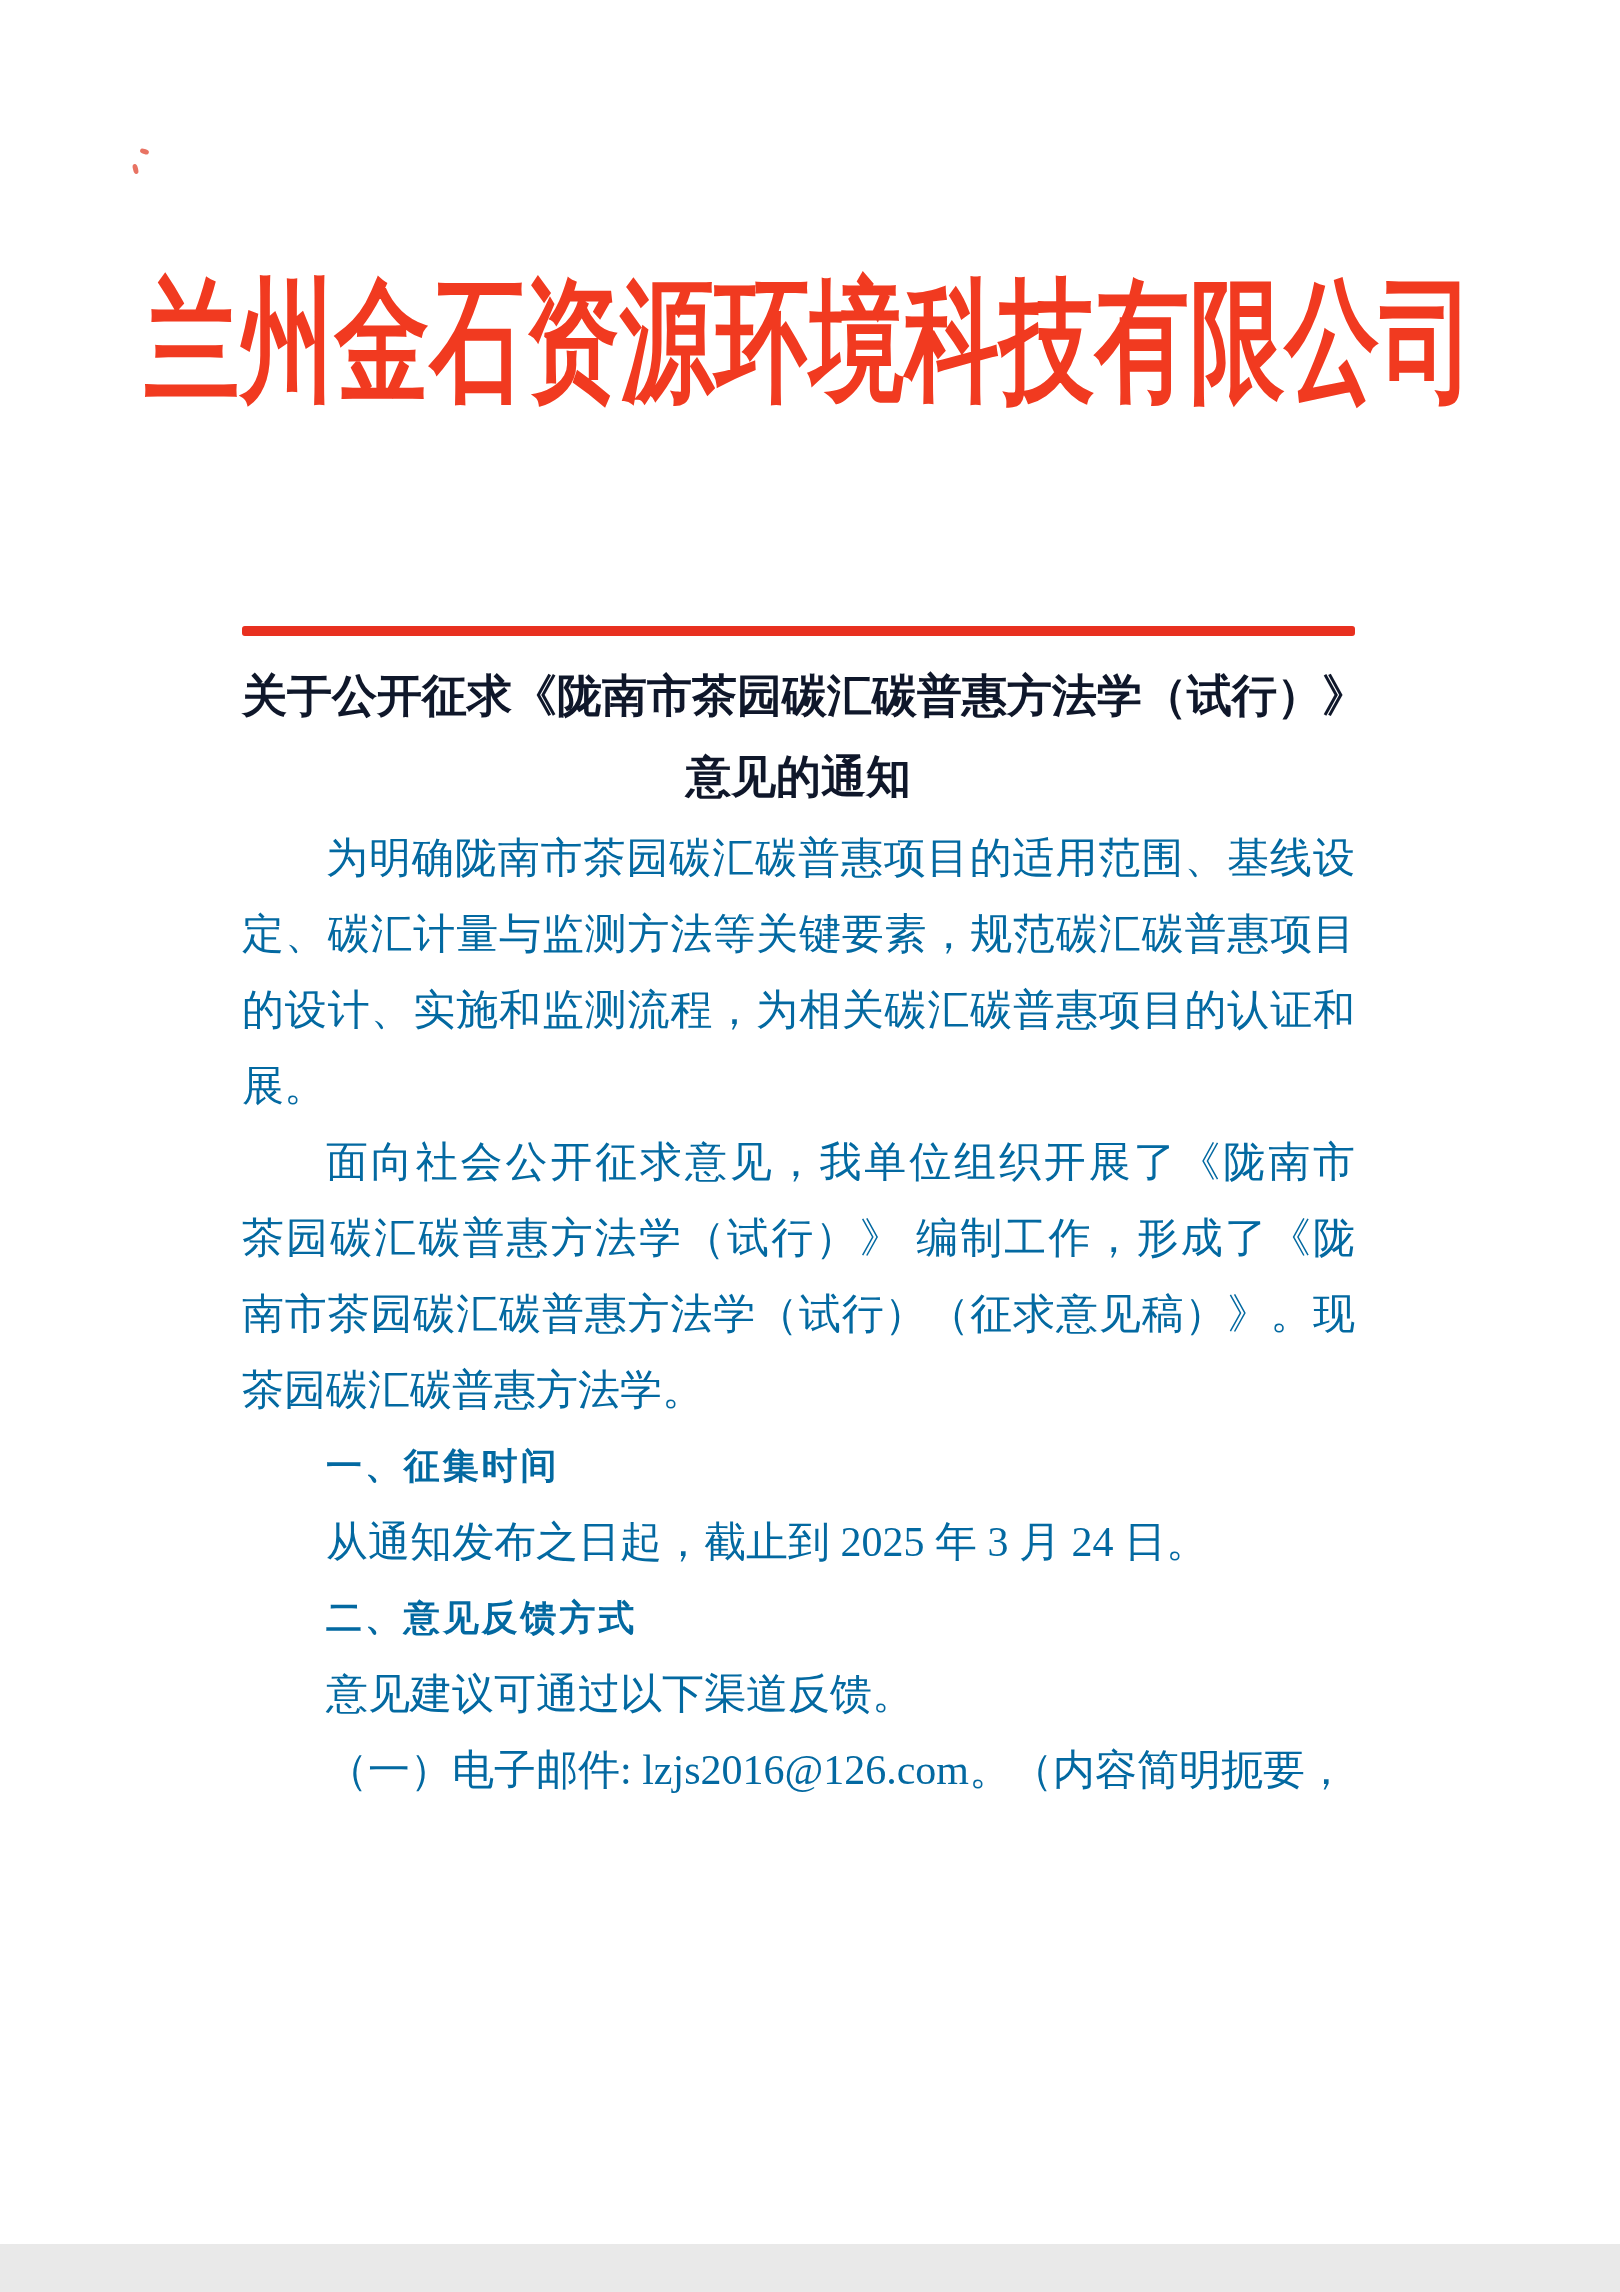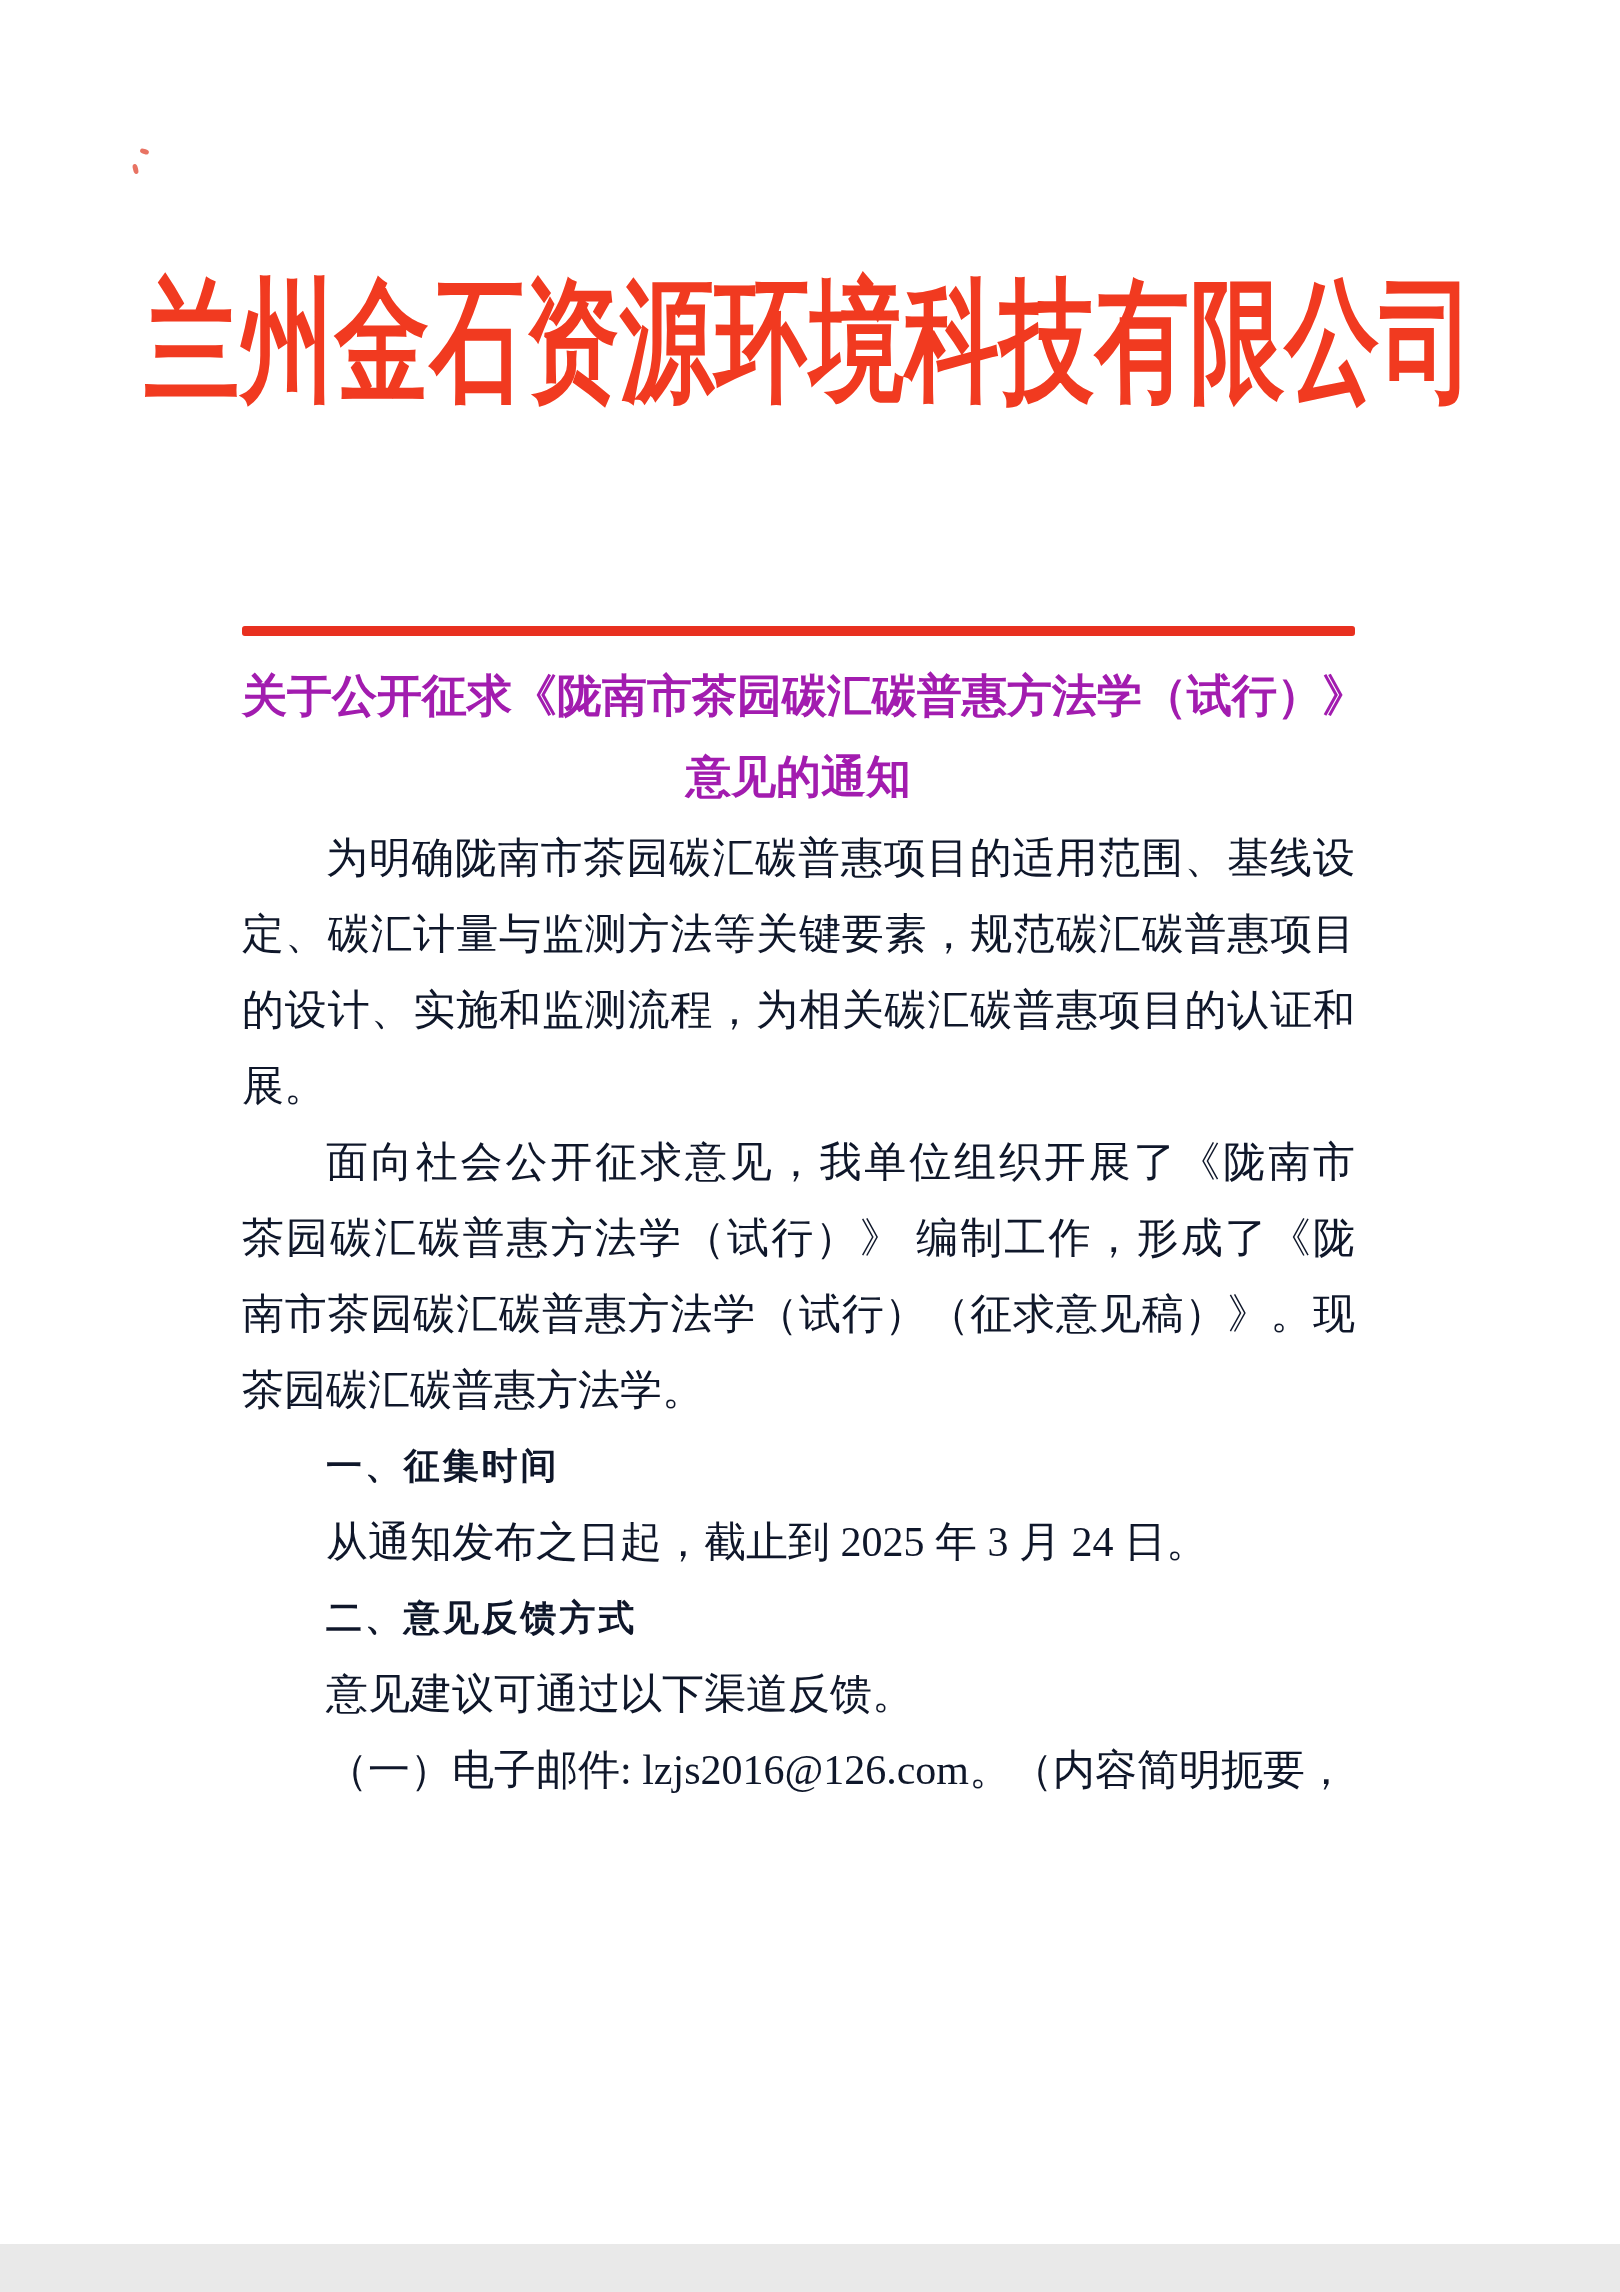--- a/index.html
+++ b/index.html
@@ -45,34 +45,34 @@
   }
 
   
   .doc-title {
     position: absolute;
     left: 242px;
     width: 1113px;
     text-align: center;
     font-size: 45px;
     font-weight: bold;
-    color: #a21caf;
+    color: #0f172a;
     white-space: nowrap;
     letter-spacing: 0px;
   }
   .doc-title.t1 { top: 666px; }
   .doc-title.t2 { top: 747px; }
 
   
   .body-text {
     position: absolute;
     left: 242px; top: 820px;
     width: 1113px;
     font-size: 42px;
-    color: #0f172a;
+    color: #0369a1;
   }
   .bline {
     height: 76px;
     line-height: 76px;
     white-space: nowrap;
     overflow: visible;
   }
   .bline.just { text-align: justify; text-align-last: justify; white-space: normal; }
   .bline.indent { padding-left: 84px; }
   .bline.heading {

